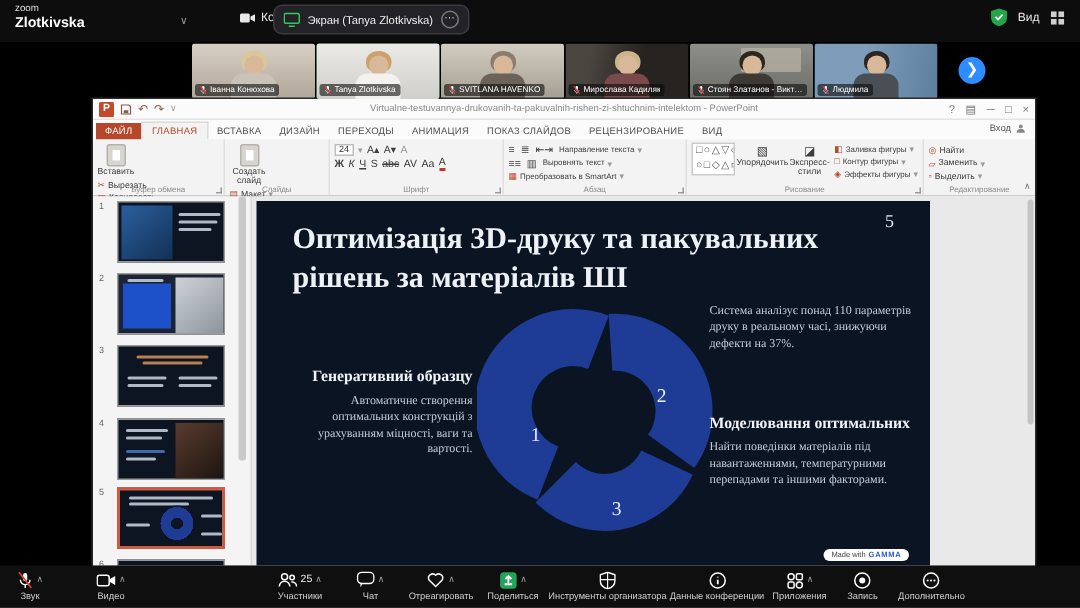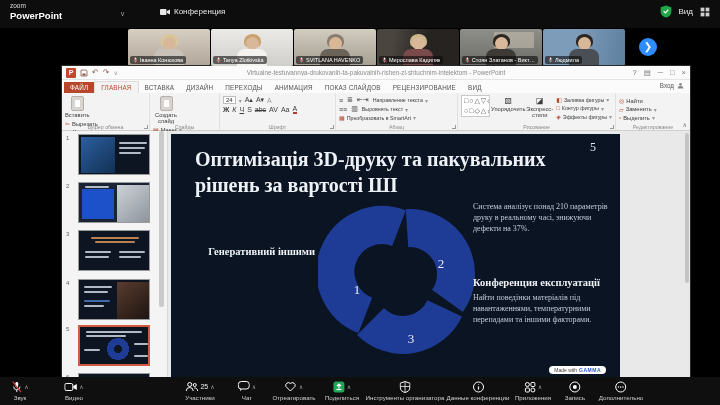--- a/index.html
+++ b/index.html
@@ -107,29 +107,37 @@
   .chev{font-size:6px;color:#9a9a9a;}
   .cnt{font-size:7px;color:#eee;}
   svg{display:block;}
 </style>
 </head>
 <body>
 
 <div class="topbar">
   <div class="zlogo">
     <span class="s">zoom</span>
-    <span class="b">PowerPoint</span>
+    <span class="b">Zlotkivska</span>
   </div>
   <div class="logo-chev">∨</div>
   <div class="conf">
     <svg width="10" height="8" viewBox="0 0 20 14">
         <rect x="0" y="1" width="13" height="12" rx="2" fill="#e8e8e8"></rect>
         <path d="M14 5l6-3v10l-6-3z" fill="#e8e8e8"></path>
       </svg>
     <span>Конференция</span>
+  </div>
+  <div class="share-pill">
+    <svg width="11" height="10" viewBox="0 0 22 20">
+        <rect x="1" y="2" width="20" height="13" rx="2" fill="none" stroke="#35c75a" stroke-width="2"></rect>
+        <path d="M7 19h8" stroke="#35c75a" stroke-width="2"></path>
+      </svg>
+    <span class="txt">Экран (Tanya Zlotkivska)</span>
+    <div class="pill-more">⋯</div>
   </div>
   <div class="top-right">
     <svg width="12" height="13" viewBox="0 0 20 22">
         <path d="M10 1l9 3v7c0 6-4 9-9 10-5-1-9-4-9-10V4z" fill="#21a64a"></path>
         <path d="M6 10.5l3 3 5-5.5" stroke="#fff" stroke-width="2" fill="none"></path>
       </svg>
     <span class="view-lbl">Вид</span>
     <svg width="10" height="10" viewBox="0 0 16 16">
         <rect x="1" y="1" width="6" height="6" fill="#cfcfcf"></rect>
         <rect x="9" y="1" width="6" height="6" fill="#cfcfcf"></rect>
@@ -478,41 +486,42 @@
       <div class="trow" style="top:242px">
         <span class="tnum">6</span>
         <div class="tmini"></div>
       </div>
       <div class="thumb-scroll"></div>
     </div>
 
     <div class="canvas">
       <div class="slide">
         <div class="s-num">5</div>
-        <div class="s-title">Оптимізація 3D-друку та пакувальних рішень за вартості ШІ</div>
+        <div class="s-title">Оптимізація 3D-друку та пакувальних рішень за матеріалів ШІ</div>
 
         <svg width="170" height="170" style="position:absolute;left:147px;top:70px" viewBox="0 0 170 170">
           <g fill="none" stroke="#1e3c96" stroke-width="38">
             <path d="M 89.0 24.2 A 46 46 0 0 1 129.4 96.9"></path>
             <path d="M 126.7 104.4 A 46 46 0 0 1 52.5 117.5"></path>
             <path d="M 47.3 111.4 A 46 46 0 0 1 81.0 24.2"></path>
           </g>
           <text x="39" y="90" fill="#e9edf4" font-size="13" font-family="Liberation Serif, serif" text-anchor="middle">1</text>
           <text x="123" y="64" fill="#e9edf4" font-size="13" font-family="Liberation Serif, serif" text-anchor="middle">2</text>
           <text x="93" y="139" fill="#e9edf4" font-size="13" font-family="Liberation Serif, serif" text-anchor="middle">3</text>
         </svg>
 
         <div class="lblock">
-          <h3>Генеративний іншими</h3>
+          <h3>Генеративний образцу</h3>
+          <p>Автоматичне створення оптимальних конструкцій з урахуванням міцності, ваги та вартості.</p>
         </div>
         <div class="rblock rb1">
-          <p>Система аналізує понад 210 параметрів друку в реальному часі, знижуючи дефекти на 37%.</p>
+          <p>Система аналізує понад 110 параметрів друку в реальному часі, знижуючи дефекти на 37%.</p>
         </div>
         <div class="rblock rb2">
-          <h3>Конференция експлуатації</h3>
+          <h3>Моделювання оптимальних</h3>
           <p>Найти поведінки матеріалів під навантаженнями, температурними перепадами та іншими факторами.</p>
         </div>
         <div class="badge">
           <span>Made with</span>
           <span class="brand">GAMMA</span>
         </div>
       </div>
       <div class="canvas-scroll"></div>
     </div>
   </div>

